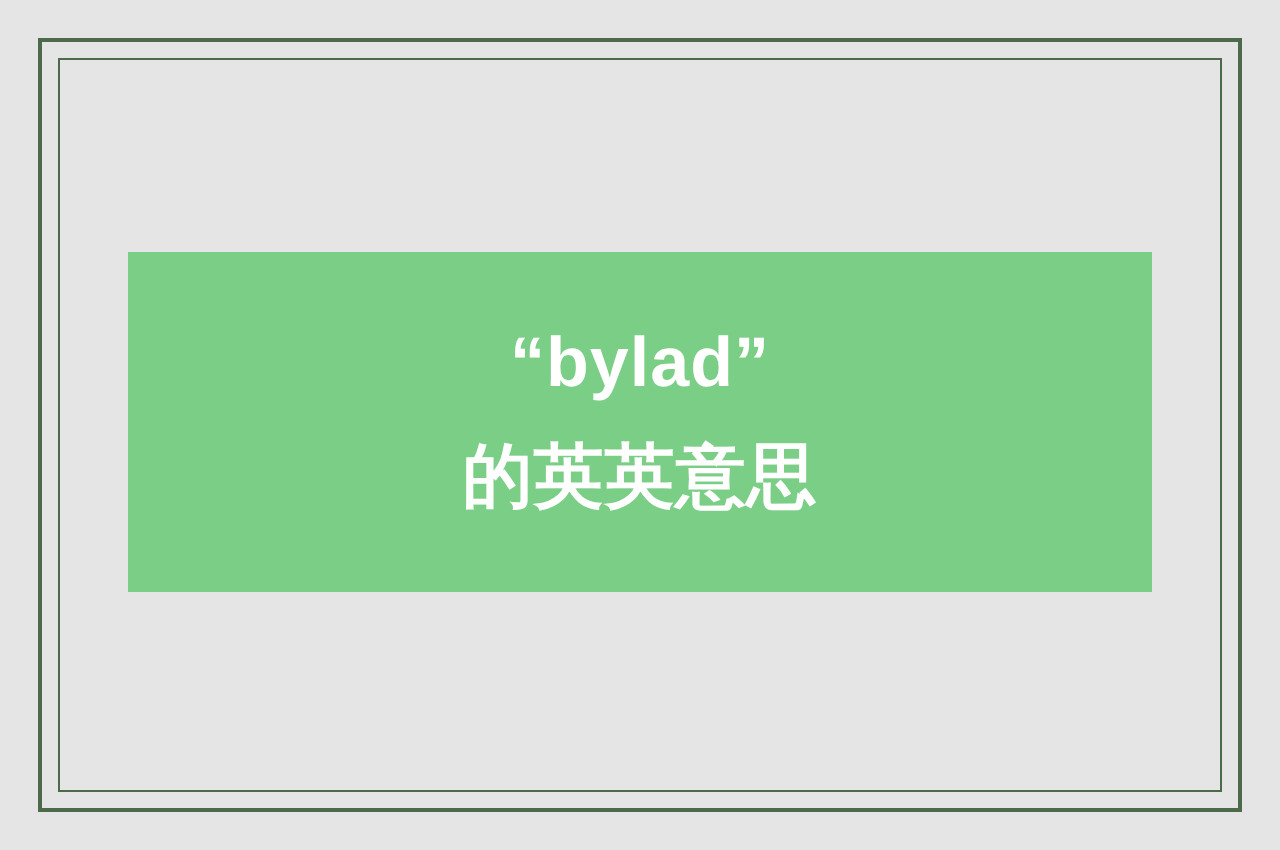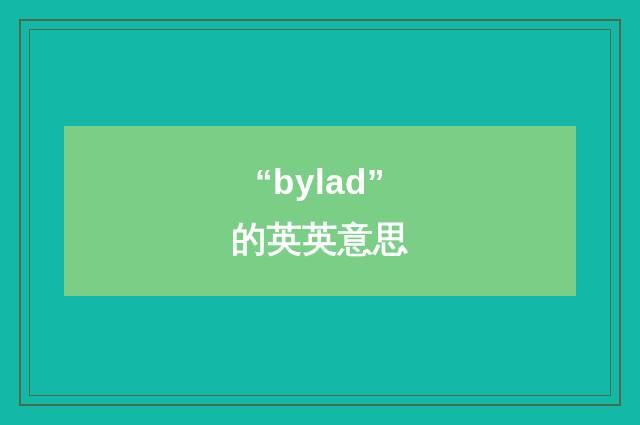--- a/index.html
+++ b/index.html
@@ -12,21 +12,21 @@
     height: 425px;
     overflow: hidden;
     font-family: "Liberation Sans", "DejaVu Sans", sans-serif;
   }
 
   
   .poster {
     position: relative;
     width: 640px;
     height: 425px;
-    background: #14b8a6;
+    background: #e5e5e5;
     box-sizing: border-box;
   }
 
   
   .frame-outer {
     position: absolute;
     left: 19px;
     top: 19px;
     width: 602px;
     height: 387px;

